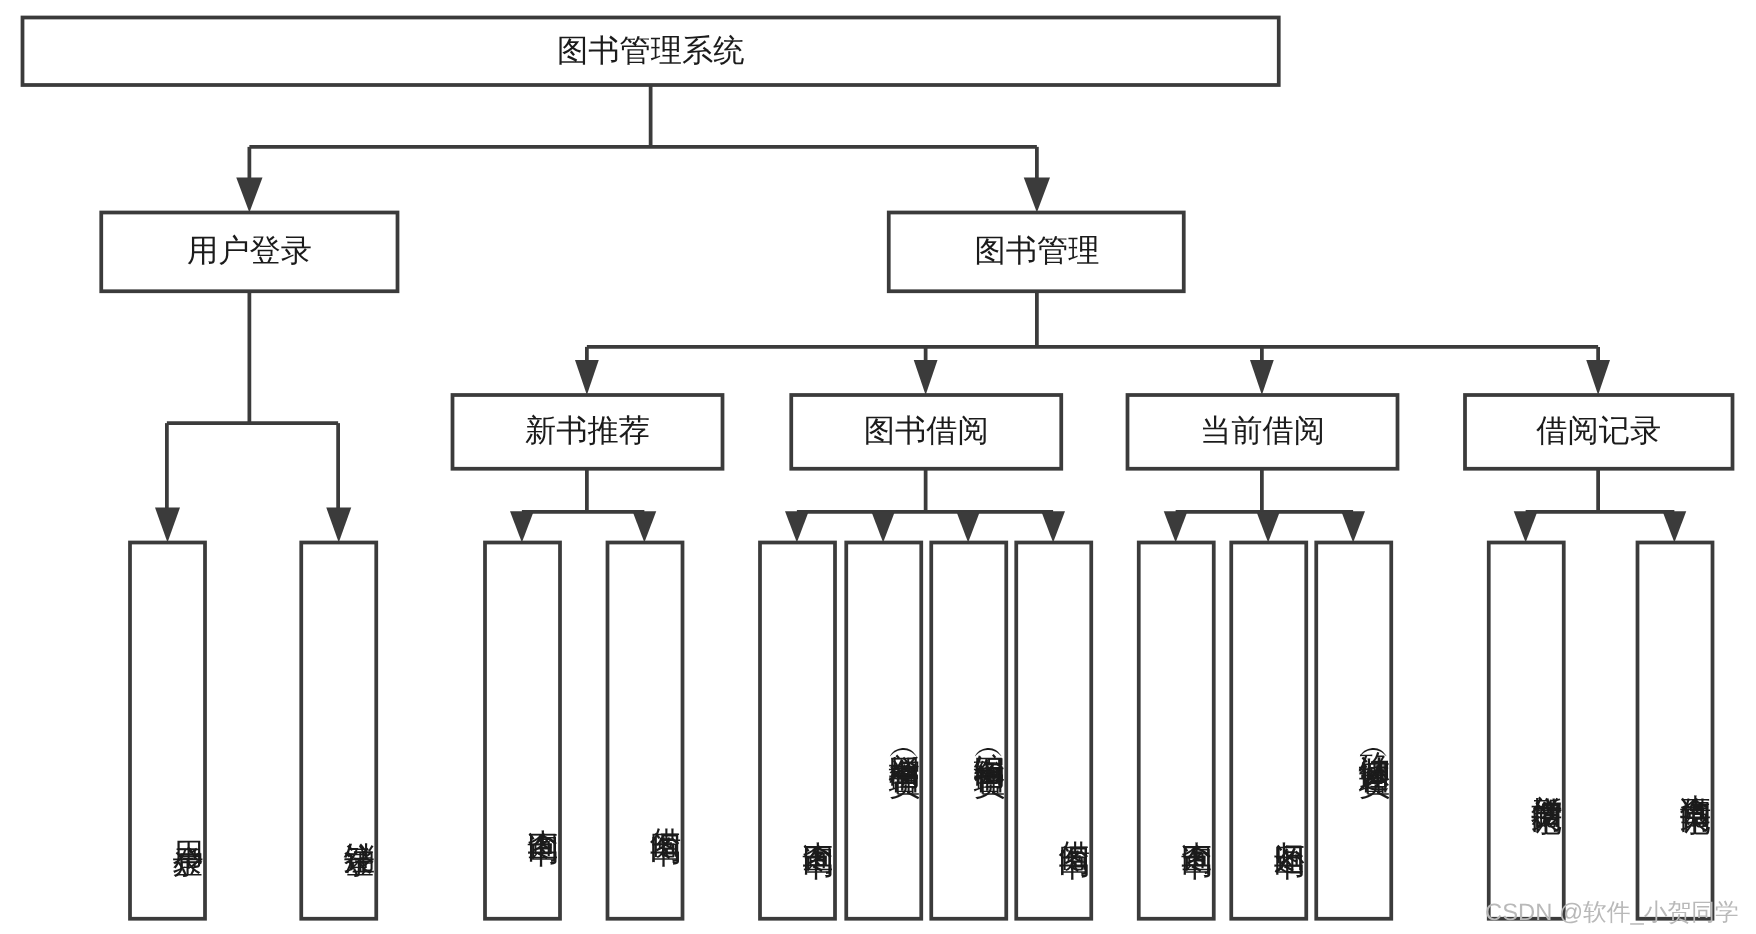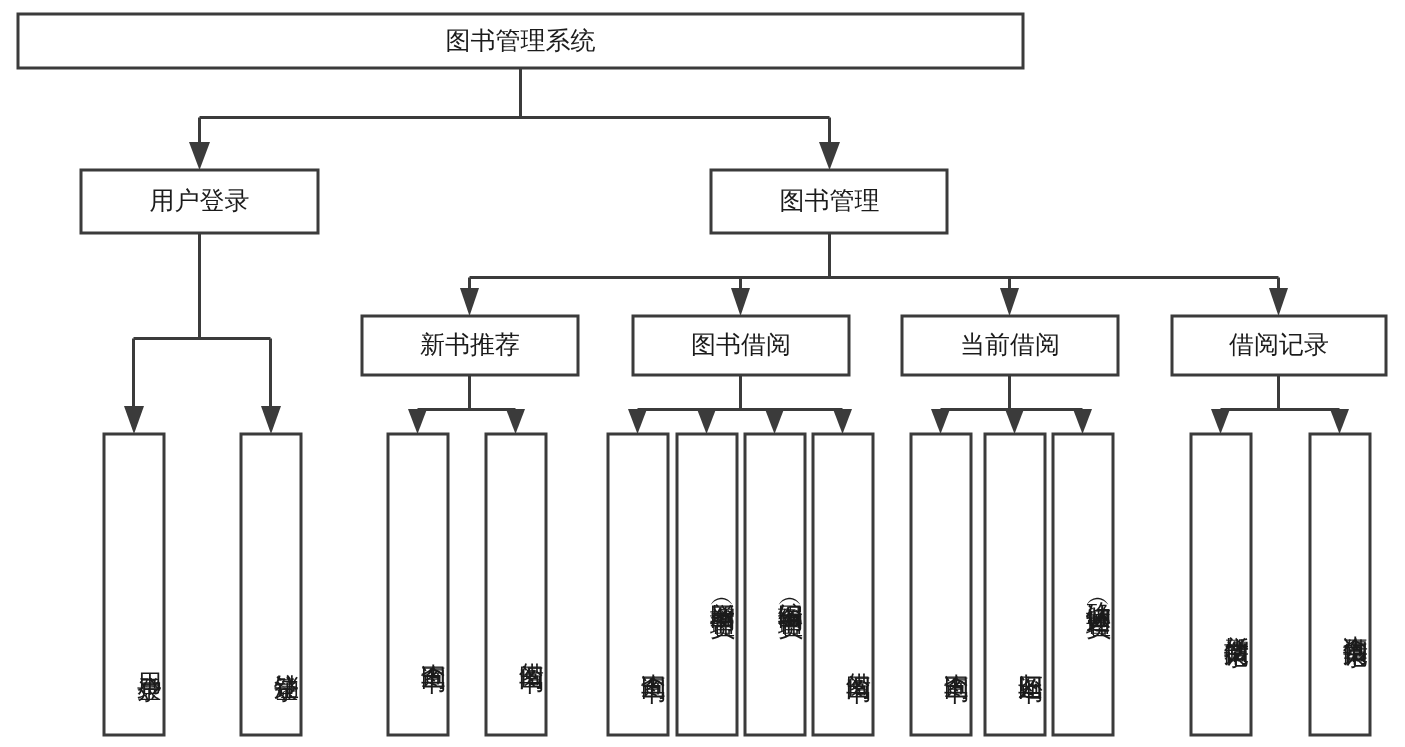--- a/index.html
+++ b/index.html
@@ -205,14 +205,15 @@
   <div class="vlabel-wrap" style="left:608px; top:434px; width:60px; height:301px; padding-top:72px;">查询图书</div>
   <div class="vlabel-wrap" style="left:677px; top:434px; width:60px; height:301px; padding-top:6px;">新增图书（管理员）</div>
   <div class="vlabel-wrap" style="left:745px; top:434px; width:60px; height:301px; padding-top:6px;">编辑图书（管理员）</div>
   <div class="vlabel-wrap" style="left:813px; top:434px; width:60px; height:301px; padding-top:72px;">借阅图书</div>
   <div class="vlabel-wrap" style="left:911px; top:434px; width:60px; height:301px; padding-top:72px;">查询图书</div>
   <div class="vlabel-wrap" style="left:985px; top:434px; width:60px; height:301px; padding-top:72px;">归还图书</div>
   <div class="vlabel-wrap" style="left:1053px; top:434px; width:60px; height:301px; padding-top:6px;">确认归还（管理员）</div>
   <div class="vlabel-wrap" style="left:1191px; top:434px; width:60px; height:301px; padding-top:36px;">新增借阅记录</div>
   <div class="vlabel-wrap" style="left:1310px; top:434px; width:60px; height:301px; padding-top:36px;">查询借阅记录</div>
 
+  <div class="watermark">CSDN @软件_小贺同学</div>
 
 </div>
 
 </body></html>

